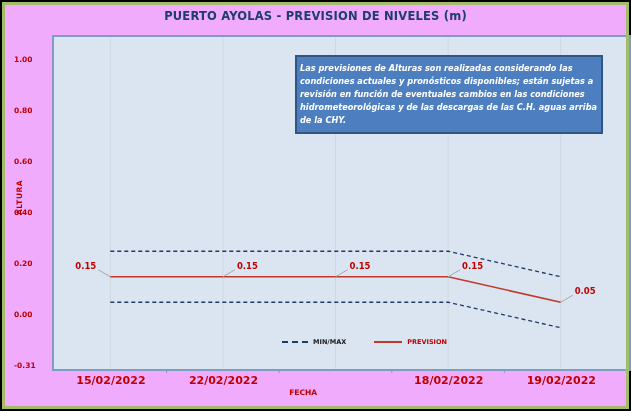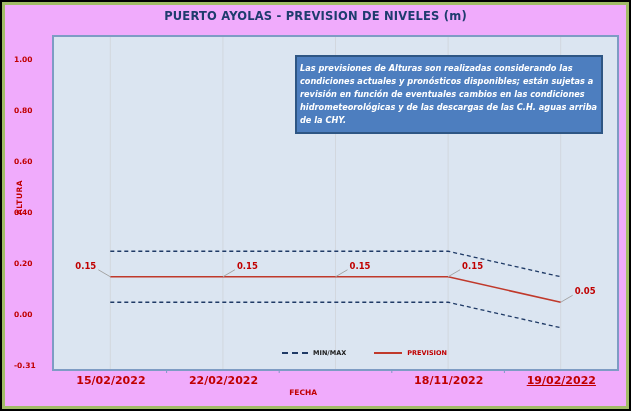--- a/index.html
+++ b/index.html
@@ -25,20 +25,21 @@
     text-align:center;
     font-size:11.5px; font-weight:bold;
     color:#1e3c6e;
     letter-spacing:0.2px;
   }
   .plot {
     position:absolute; left:50px; top:33px;
     width:563px; height:332px;
     background:#dbe5f1;
     border:2px solid #7e9cc4;
+    padding-left:12px;
   }
   .plot svg { position:absolute; left:0; top:0; overflow:visible; }
   svg text.dlabel { font:bold 8.5px "DejaVu Sans", sans-serif; }
   .note-box {
     position:absolute; left:293px; top:53px;
     width:298px; min-height:50px;
     background:#4d7ebf;
     border:2px solid #2e5684;
     padding:5px 3px;
     color:#ffffff;
@@ -68,21 +69,21 @@
   .x-axis-title {
     position:absolute; left:255px; top:386px; width:60px;
     text-align:right;
     font-size:7.5px; font-weight:bold; color:#c00000;
   }
   .legend {
     position:absolute; left:228px; top:301px;
     display:flex; align-items:center; gap:28px;
     z-index:2;
   }
-  .legend-item { display:flex; align-items:center; gap:5px;margin-top:11px; }
+  .legend-item { display:flex; align-items:center; gap:5px; }
   .legend-sample-dashed {
     width:26px; height:0;
     border-top:2px dashed #1f3a66;
   }
   .legend-sample-solid {
     width:28px; height:0;
     border-top:2px solid #c0392b;
   }
   .legend-label-minmax {
     font-size:6.5px; font-weight:bold; color:#1a1a1a;
@@ -148,18 +149,18 @@
       </div>
     </div>
   </div>
 
   <div class="note-box">Las previsiones de Alturas son realizadas considerando las condiciones actuales y pronósticos disponibles;  están sujetas a revisión en función de eventuales cambios en las condiciones hidrometeorológicas y de las descargas de las C.H. aguas arriba de la CHY.</div>
 
   <div>
       <div class="xtick" style="left: 74.3px;">15/02/2022</div>
       <div class="xtick" style="left: 186.9px;">22/02/2022</div>
       <div class="xtick" style="left: 299.5px; margin-top: 40px;">17/02/2022</div>
-      <div class="xtick" style="left: 412.1px;">18/11/2022</div>
-      <div class="xtick" style="left: 524.7px; text-decoration: underline;">19/02/2022</div>
+      <div class="xtick" style="left: 412.1px;">18/02/2022</div>
+      <div class="xtick" style="left: 524.7px;">19/02/2022</div>
     </div>
 
   <div class="x-axis-title">FECHA</div>
 </div>
 
 </body></html>

